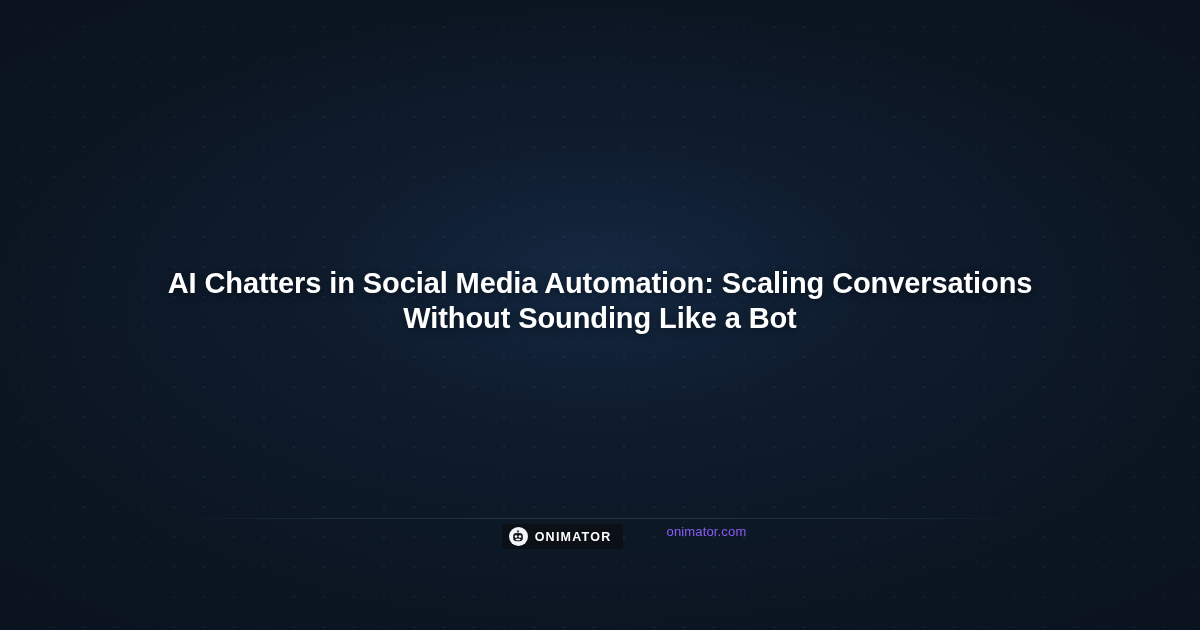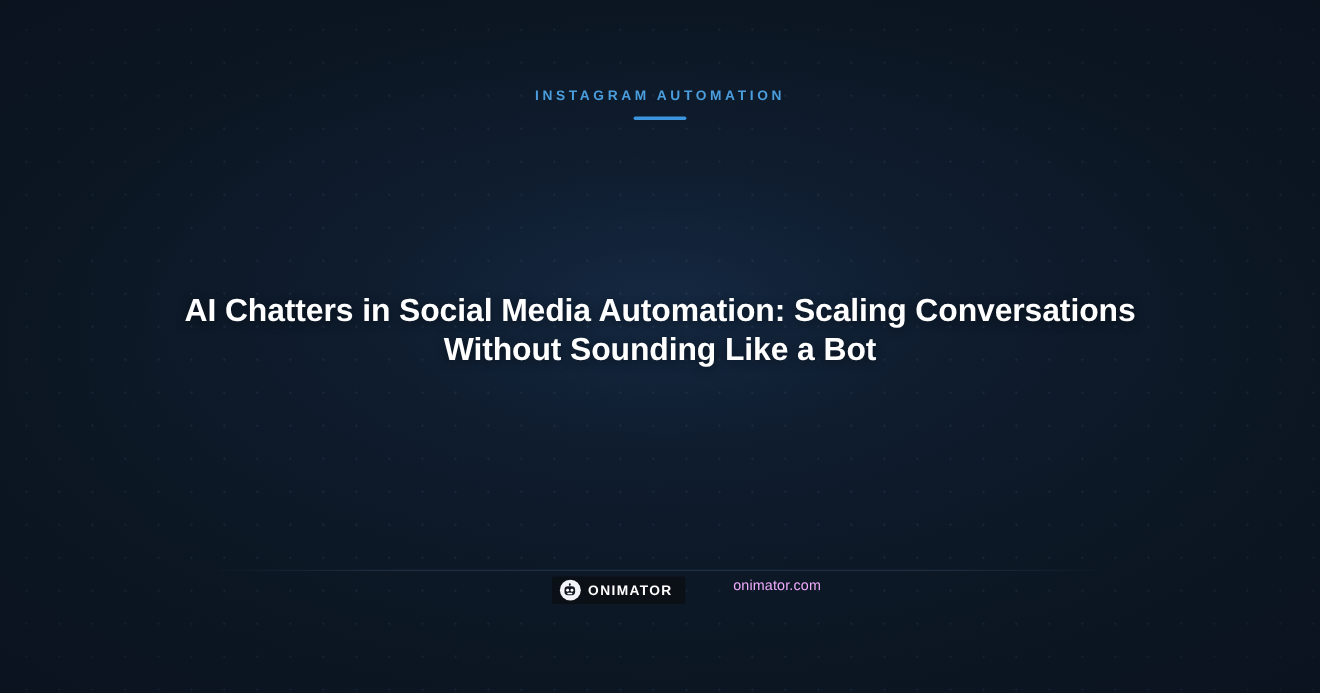--- a/index.html
+++ b/index.html
@@ -156,40 +156,36 @@
   .brand-name {
     font-size: 12.5px;
     font-weight: bold;
     letter-spacing: 1.25px;
     color: #ffffff;
     line-height: 14px;
   }
 
   .site-url {
     font-size: 13px;
-    color: #f0abfc;
+    color: #8b5cf6;
     letter-spacing: 0.15px;
     line-height: 16px;
   }
 </style>
 </head>
 <body>
 
 <div class="card">
 
   <div class="glow"></div>
   <div class="dots"></div>
   <div class="vignette"></div>
 
   <div class="content">
 
-    <div class="eyebrow-wrap">
-      <div class="eyebrow">INSTAGRAM AUTOMATION</div>
-      <div class="eyebrow-rule"></div>
-    </div>
 
     <div class="title-wrap">
       <h1 class="title">AI Chatters in Social Media Automation: Scaling Conversations Without Sounding Like a Bot</h1>
     </div>
 
     <div class="divider"></div>
 
     <div class="footer">
 
       <div class="brand-badge">

